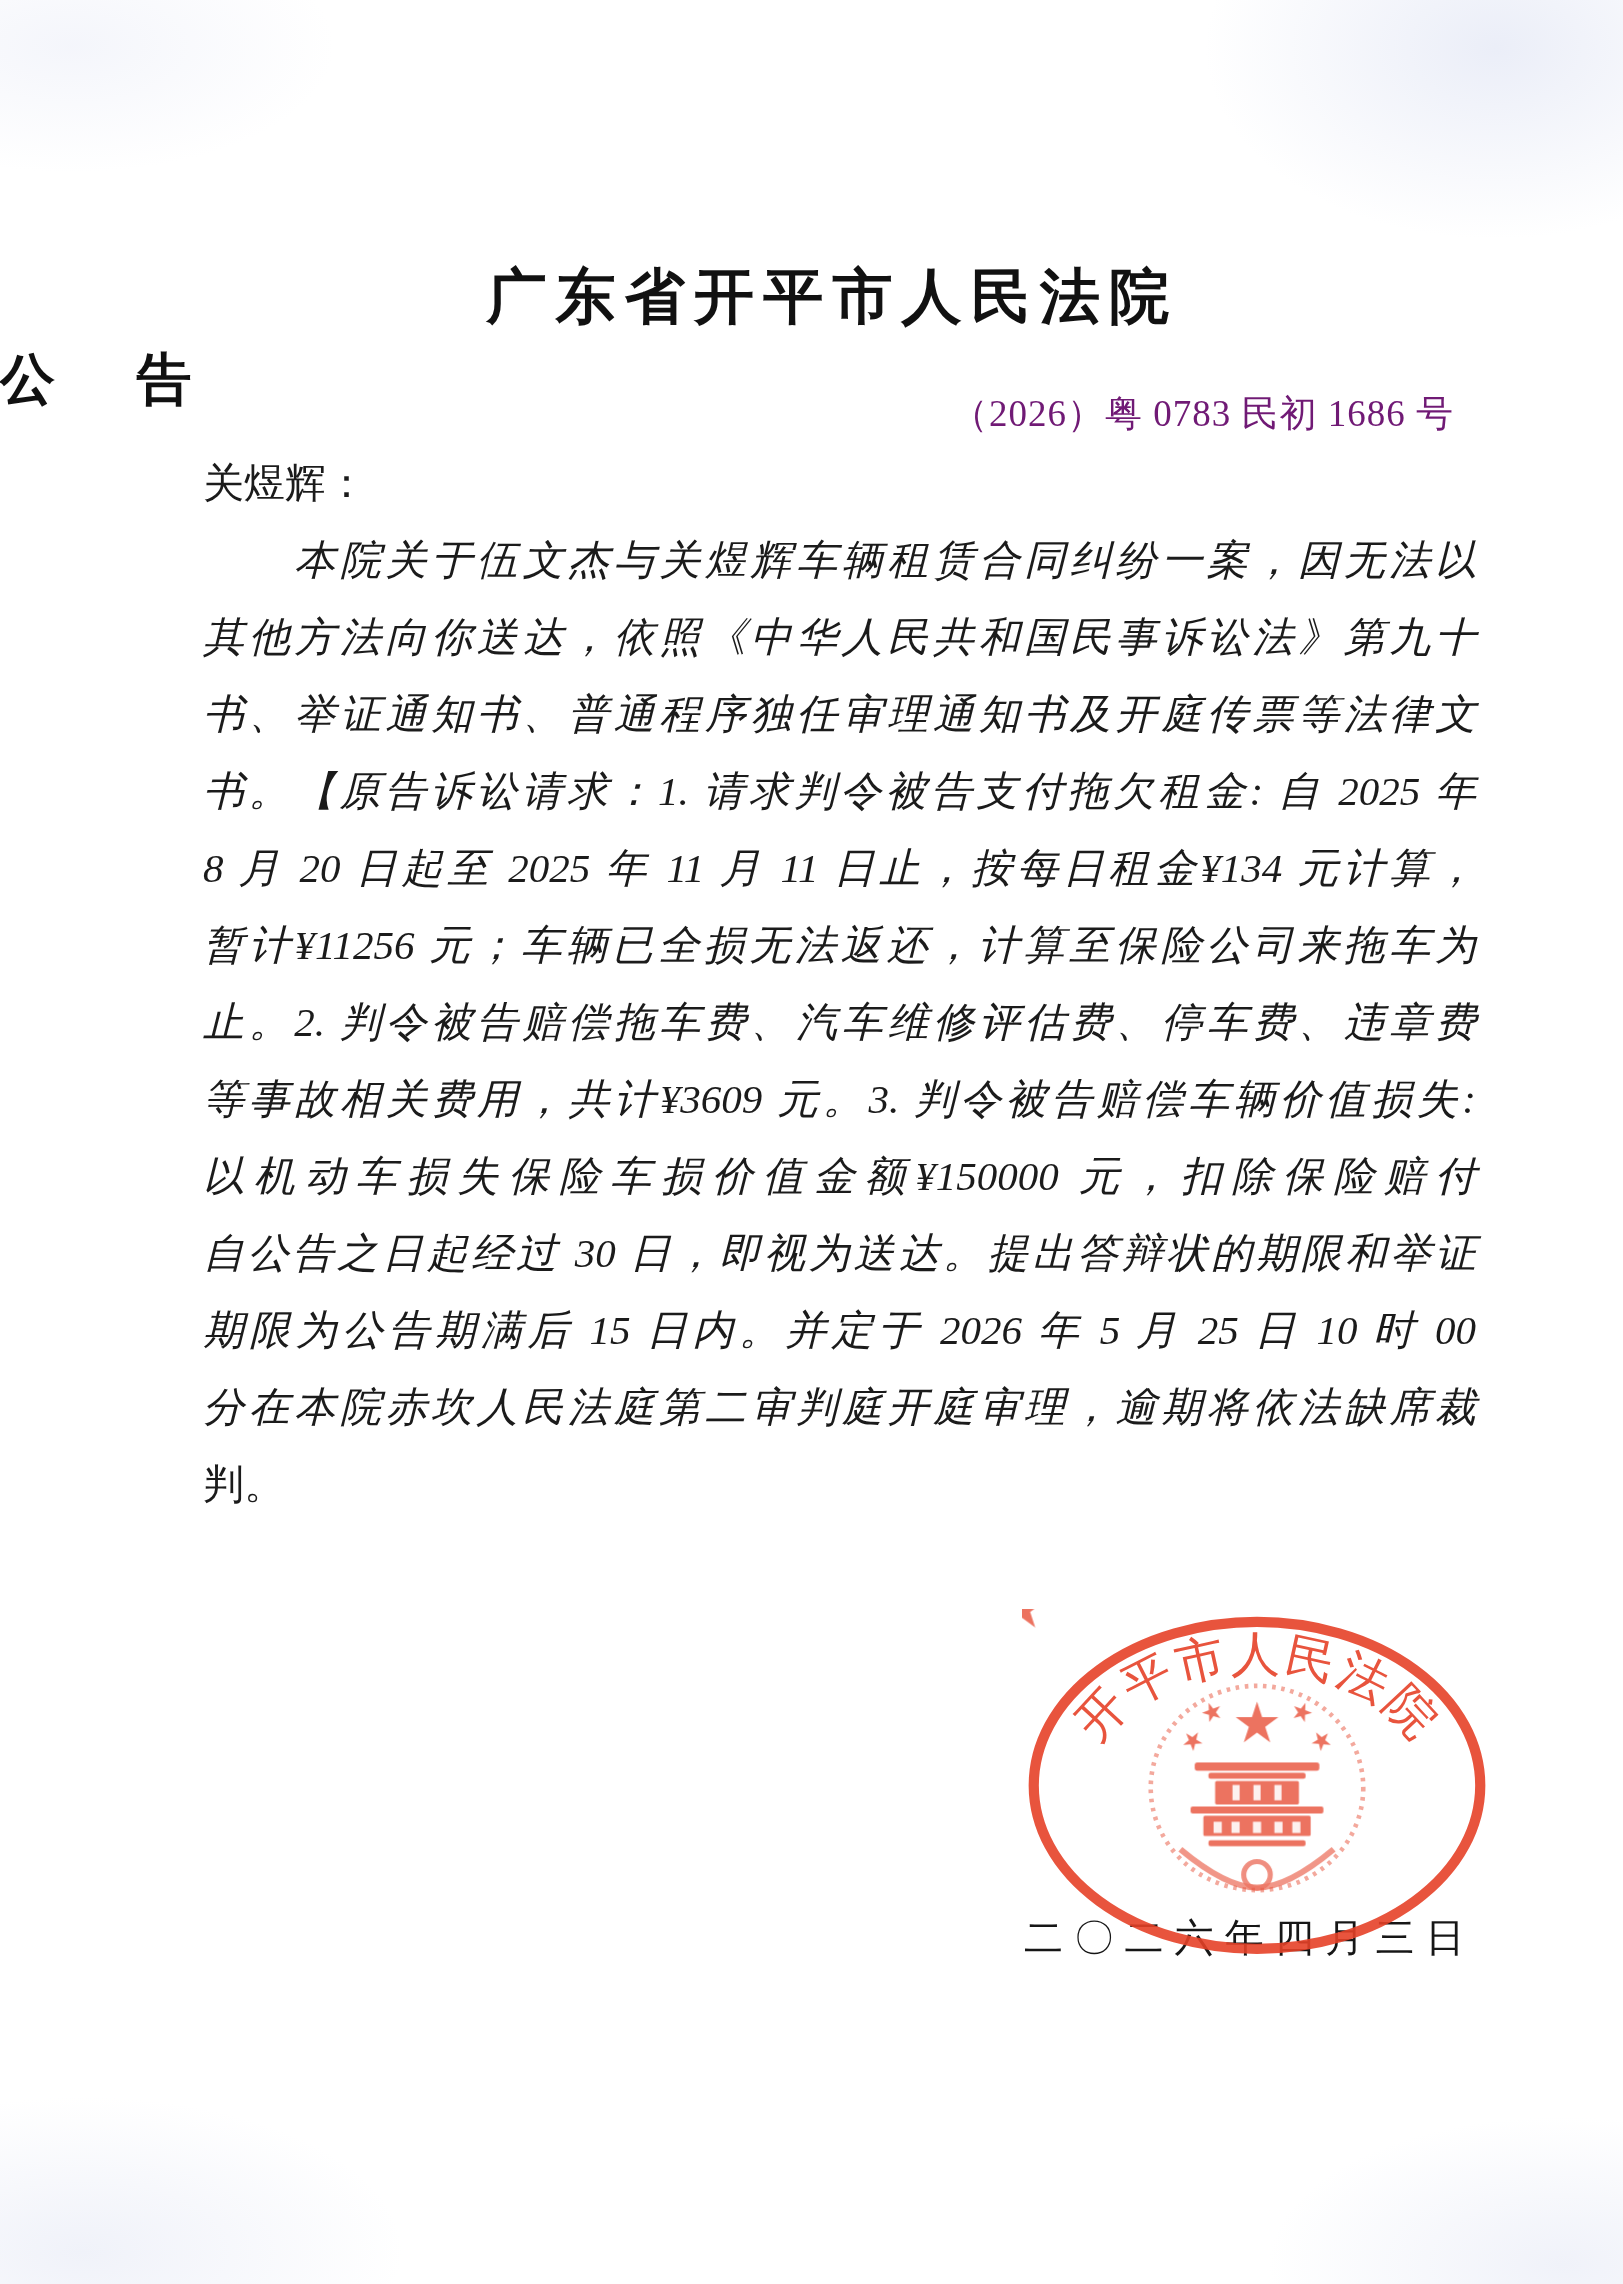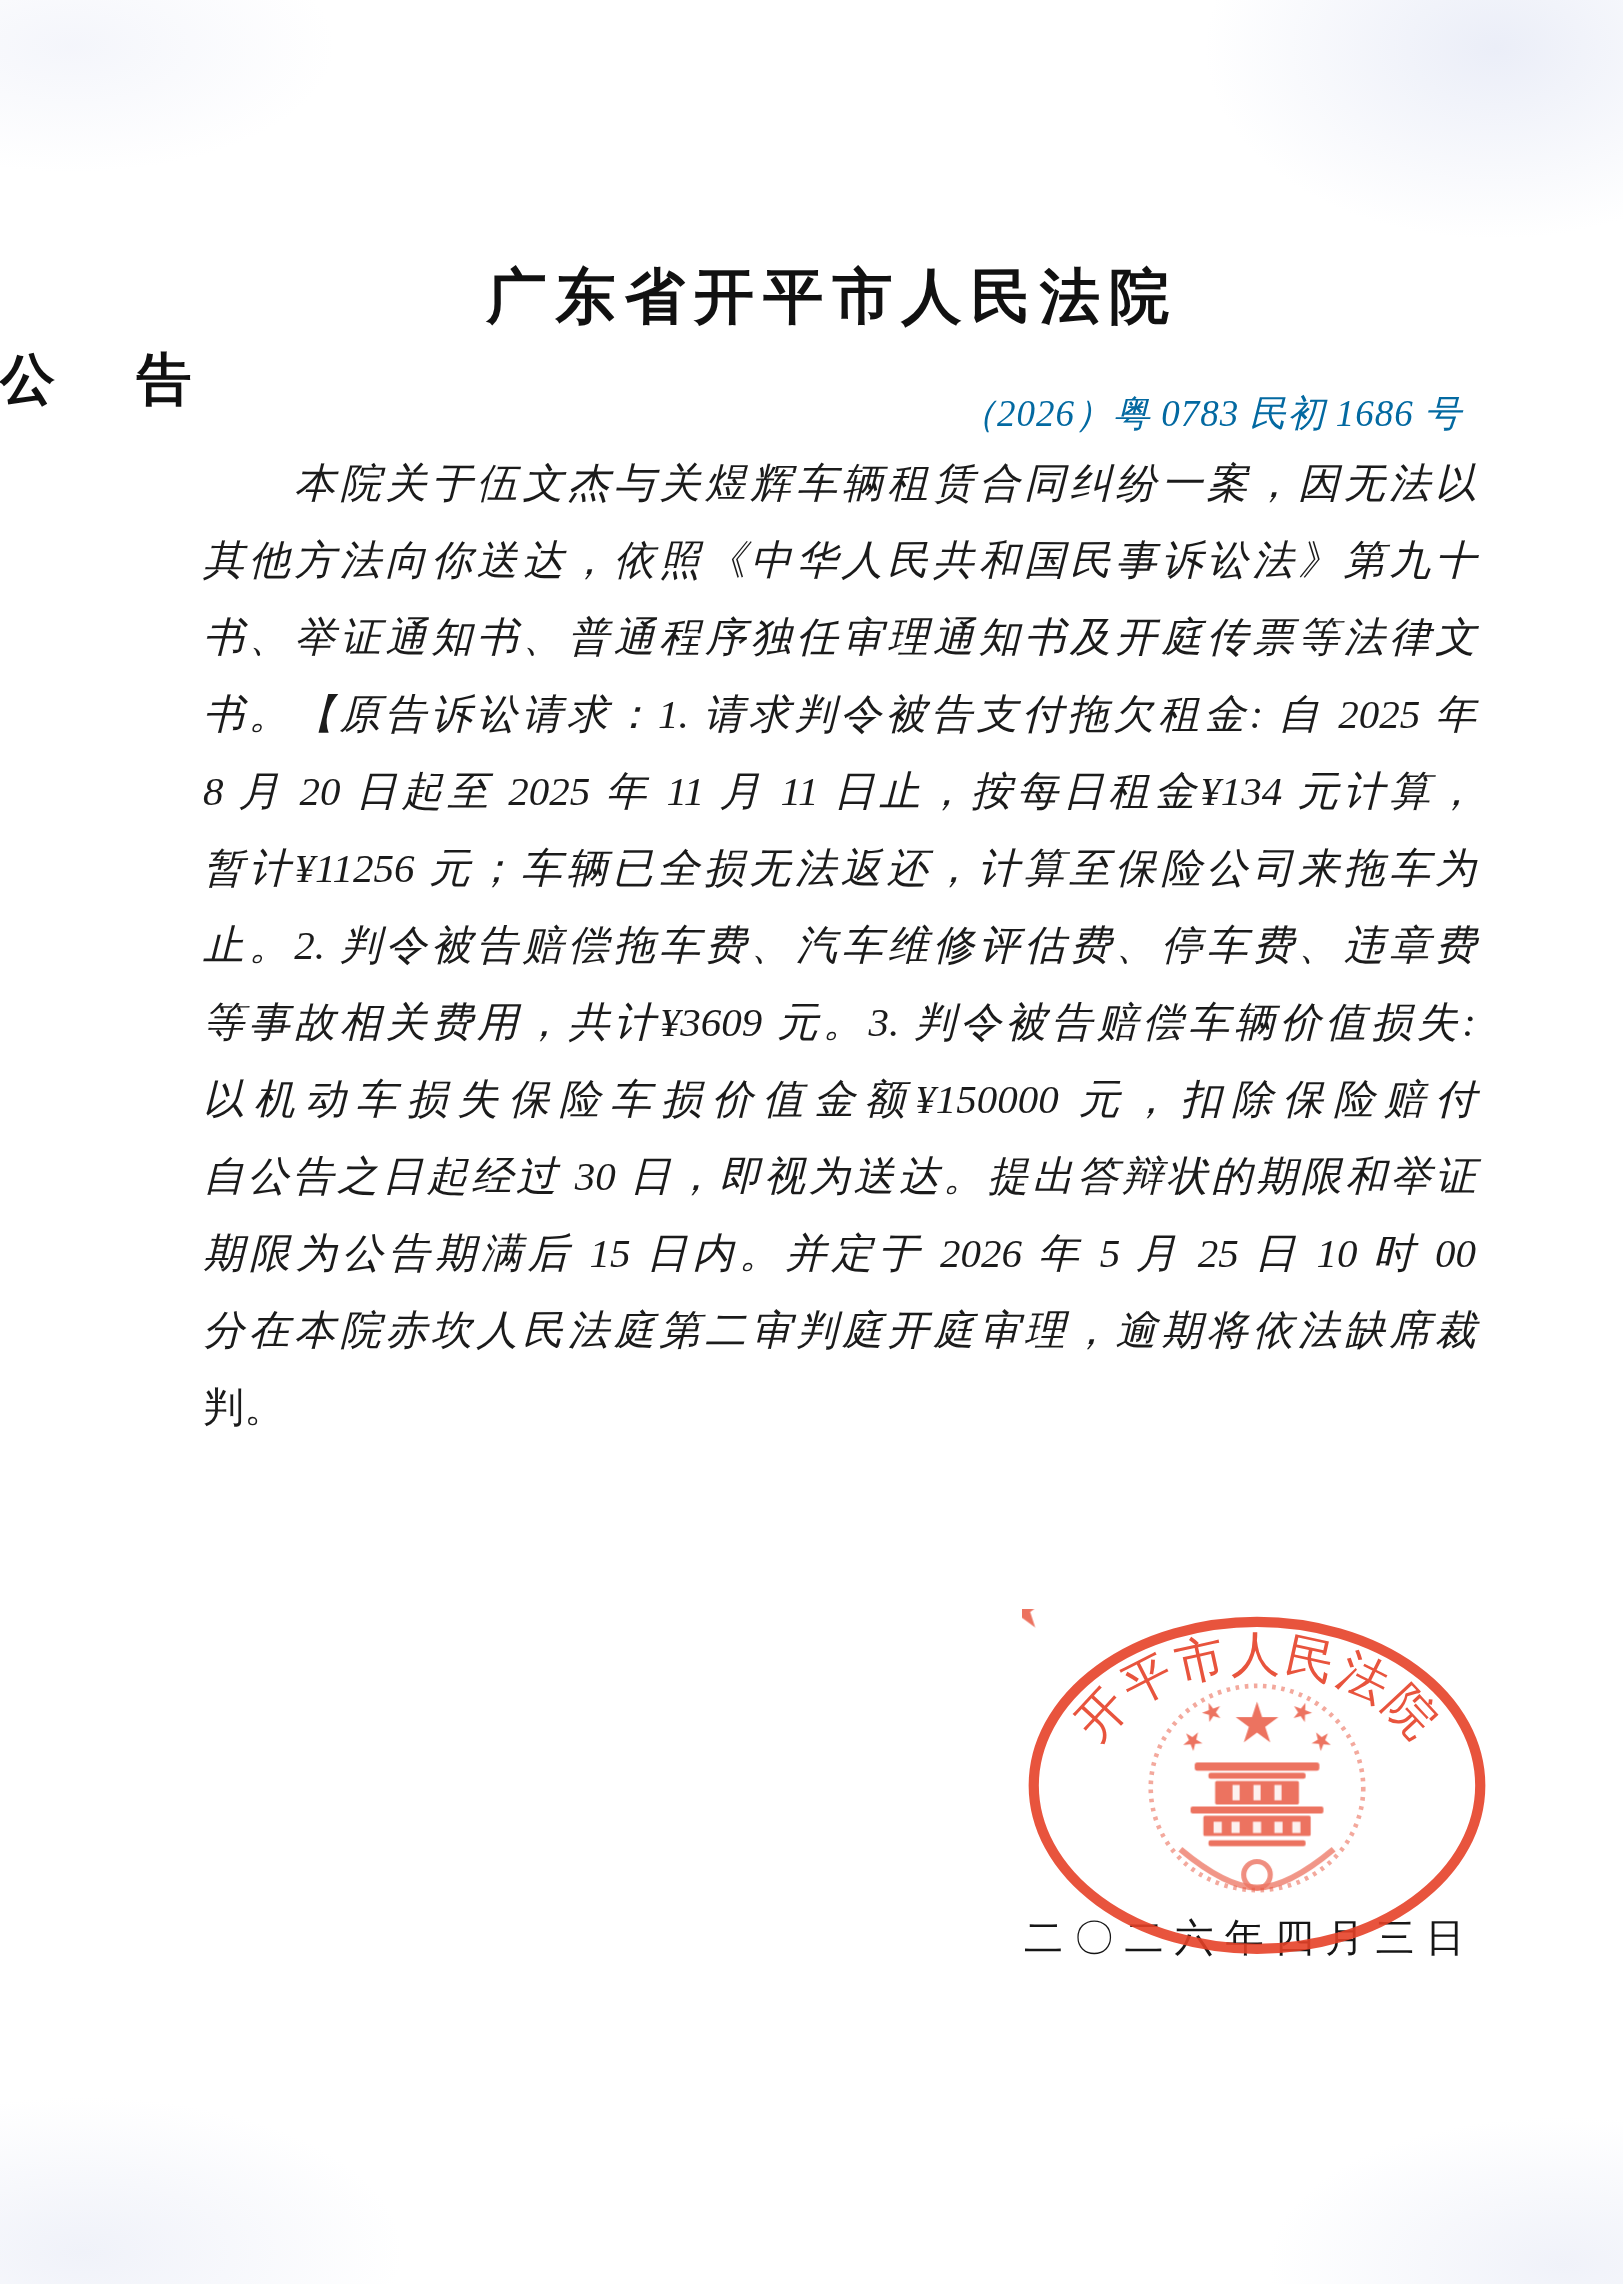--- a/index.html
+++ b/index.html
@@ -26,22 +26,22 @@
     text-align:center;font-size:60px;letter-spacing:9.2px;
     transform:translateX(20.4px);
     color:#111;white-space:nowrap;
   }
   .doc-type{
     position:absolute;top:297px;left:0;width:1624px;
     text-align:left;font-size:55px;letter-spacing:13.3px;
     color:#111;white-space:nowrap;
   }
   .case-number{
-    position:absolute;top:389px;right:162px;
-    font-size:37px;letter-spacing:1px;color:#0369a1;white-space:nowrap;font-style:italic;
+    position:absolute;top:389px;right:170px;
+    font-size:37px;letter-spacing:1px;color:#701a75;white-space:nowrap;
   }
   .body-lines{
     position:absolute;top:445px;left:203px;width:1273px;
   }
   .line{
     height:77px;line-height:77px;font-size:41px;
     color:#1b1b1b;white-space:nowrap;overflow:visible;
   }
   .line.justify{
     white-space:normal;
@@ -78,20 +78,21 @@
   <div class="artifact art-bl"></div>
   <div class="artifact art-br"></div>
 
   <h1 class="court-name">广东省开平市人民法院</h1>
 
   <h2 class="doc-type">公　告</h2>
 
   <div class="case-number">（2026）粤 0783 民初 1686 号</div>
 
   <div class="body-lines" id="body-lines">
+      <div class="line">关煜辉：</div>
       <div class="line justify">　　本院关于伍文杰与关煜辉车辆租赁合同纠纷一案，因无法以</div>
       <div class="line justify">其他方法向你送达，依照《中华人民共和国民事诉讼法》第九十</div>
       <div class="line justify">书、举证通知书、普通程序独任审理通知书及开庭传票等法律文</div>
       <div class="line justify">书。【原告诉讼请求：1. 请求判令被告支付拖欠租金: 自 2025 年</div>
       <div class="line justify">8 月 20 日起至 2025 年 11 月 11 日止，按每日租金¥134 元计算，</div>
       <div class="line justify">暂计¥11256 元；车辆已全损无法返还，计算至保险公司来拖车为</div>
       <div class="line justify">止。2. 判令被告赔偿拖车费、汽车维修评估费、停车费、违章费</div>
       <div class="line justify">等事故相关费用，共计¥3609 元。3. 判令被告赔偿车辆价值损失:</div>
       <div class="line justify">以机动车损失保险车损价值金额¥150000 元，扣除保险赔付</div>
       <div class="line justify">自公告之日起经过 30 日，即视为送达。提出答辩状的期限和举证</div>

